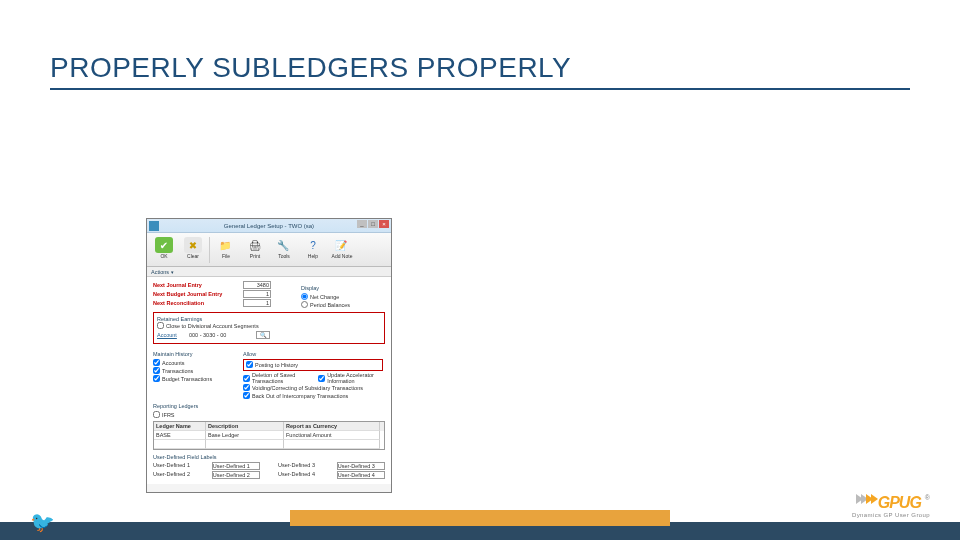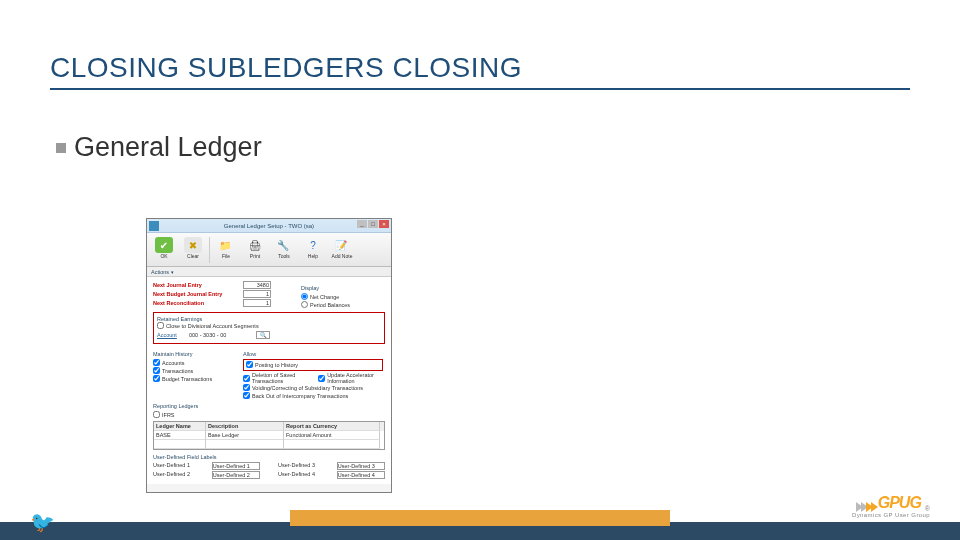--- a/index.html
+++ b/index.html
@@ -40,39 +40,35 @@
   .grid .hdr, .grid .grow { display:flex; }
   .grid .hdr div, .grid .grow div { border-right:1px solid #ccc; border-bottom:1px solid #ddd; padding:0 2px; height:9px; line-height:9px; }
   .grid .hdr { background:#eee; font-weight:bold; }
   .userdef { margin-top:4px; }
   .userdef .urow { display:flex; gap:18px; margin-bottom:1px; }
   .footer { position:absolute; left:0; bottom:0; width:960px; height:30px; }
   .footer .bot { position:absolute; bottom:0; width:960px; height:18px; background:#2c4a63; }
   .footer .gold { position:absolute; bottom:14px; left:290px; width:380px; height:16px; background:#e8a33d; }
   .twitter { position:absolute; left:30px; bottom:6px; color:#808a94; font-size:20px; }
   .gpug { position:absolute; right:30px; bottom:22px; display:flex; flex-direction:column; align-items:flex-end; }
-  .gpug .logo { display:flex; align-items:flex-end; gap:2px; }
+  .gpug .logo { display:flex; align-items:flex-start; gap:2px; }
   .gpug .logotext { color:#f5a623; font-weight:bold; font-size:16px; font-style:italic; letter-spacing:-1px; }
   .gpug .chev { display:flex; }
   .gpug .chev span { width:0; height:0; border-top:5px solid transparent; border-bottom:5px solid transparent; border-left:7px solid #f5a623; margin-right:-2px; }
   .gpug .chev span.g { border-left-color:#bbb; }
   .gpug .tag { font-size:6px; color:#888; letter-spacing:0.4px; }
   .gpug .reg { font-size:7px; color:#888; margin-left:2px; }
 </style>
 </head>
 <body>
 
 <div class="slide">
-  <div class="title">CLOSING SUBLEDGERS CLOSING</div>
+  <div class="title">PROPERLY SUBLEDGERS PROPERLY</div>
   <div class="underline"></div>
 
-  <div class="bullet-row">
-    <div class="bullet"></div>
-    <div class="subheader">General Ledger</div>
-  </div>
 
 
   <div class="shot">
     <div class="titlebar">
       <span class="appicon"></span>
       <span class="ttext">General Ledger Setup - TWO (sa)</span>
       <span class="wbtns">
         <span>_</span>
         <span>□</span>
         <span class="close">×</span>

